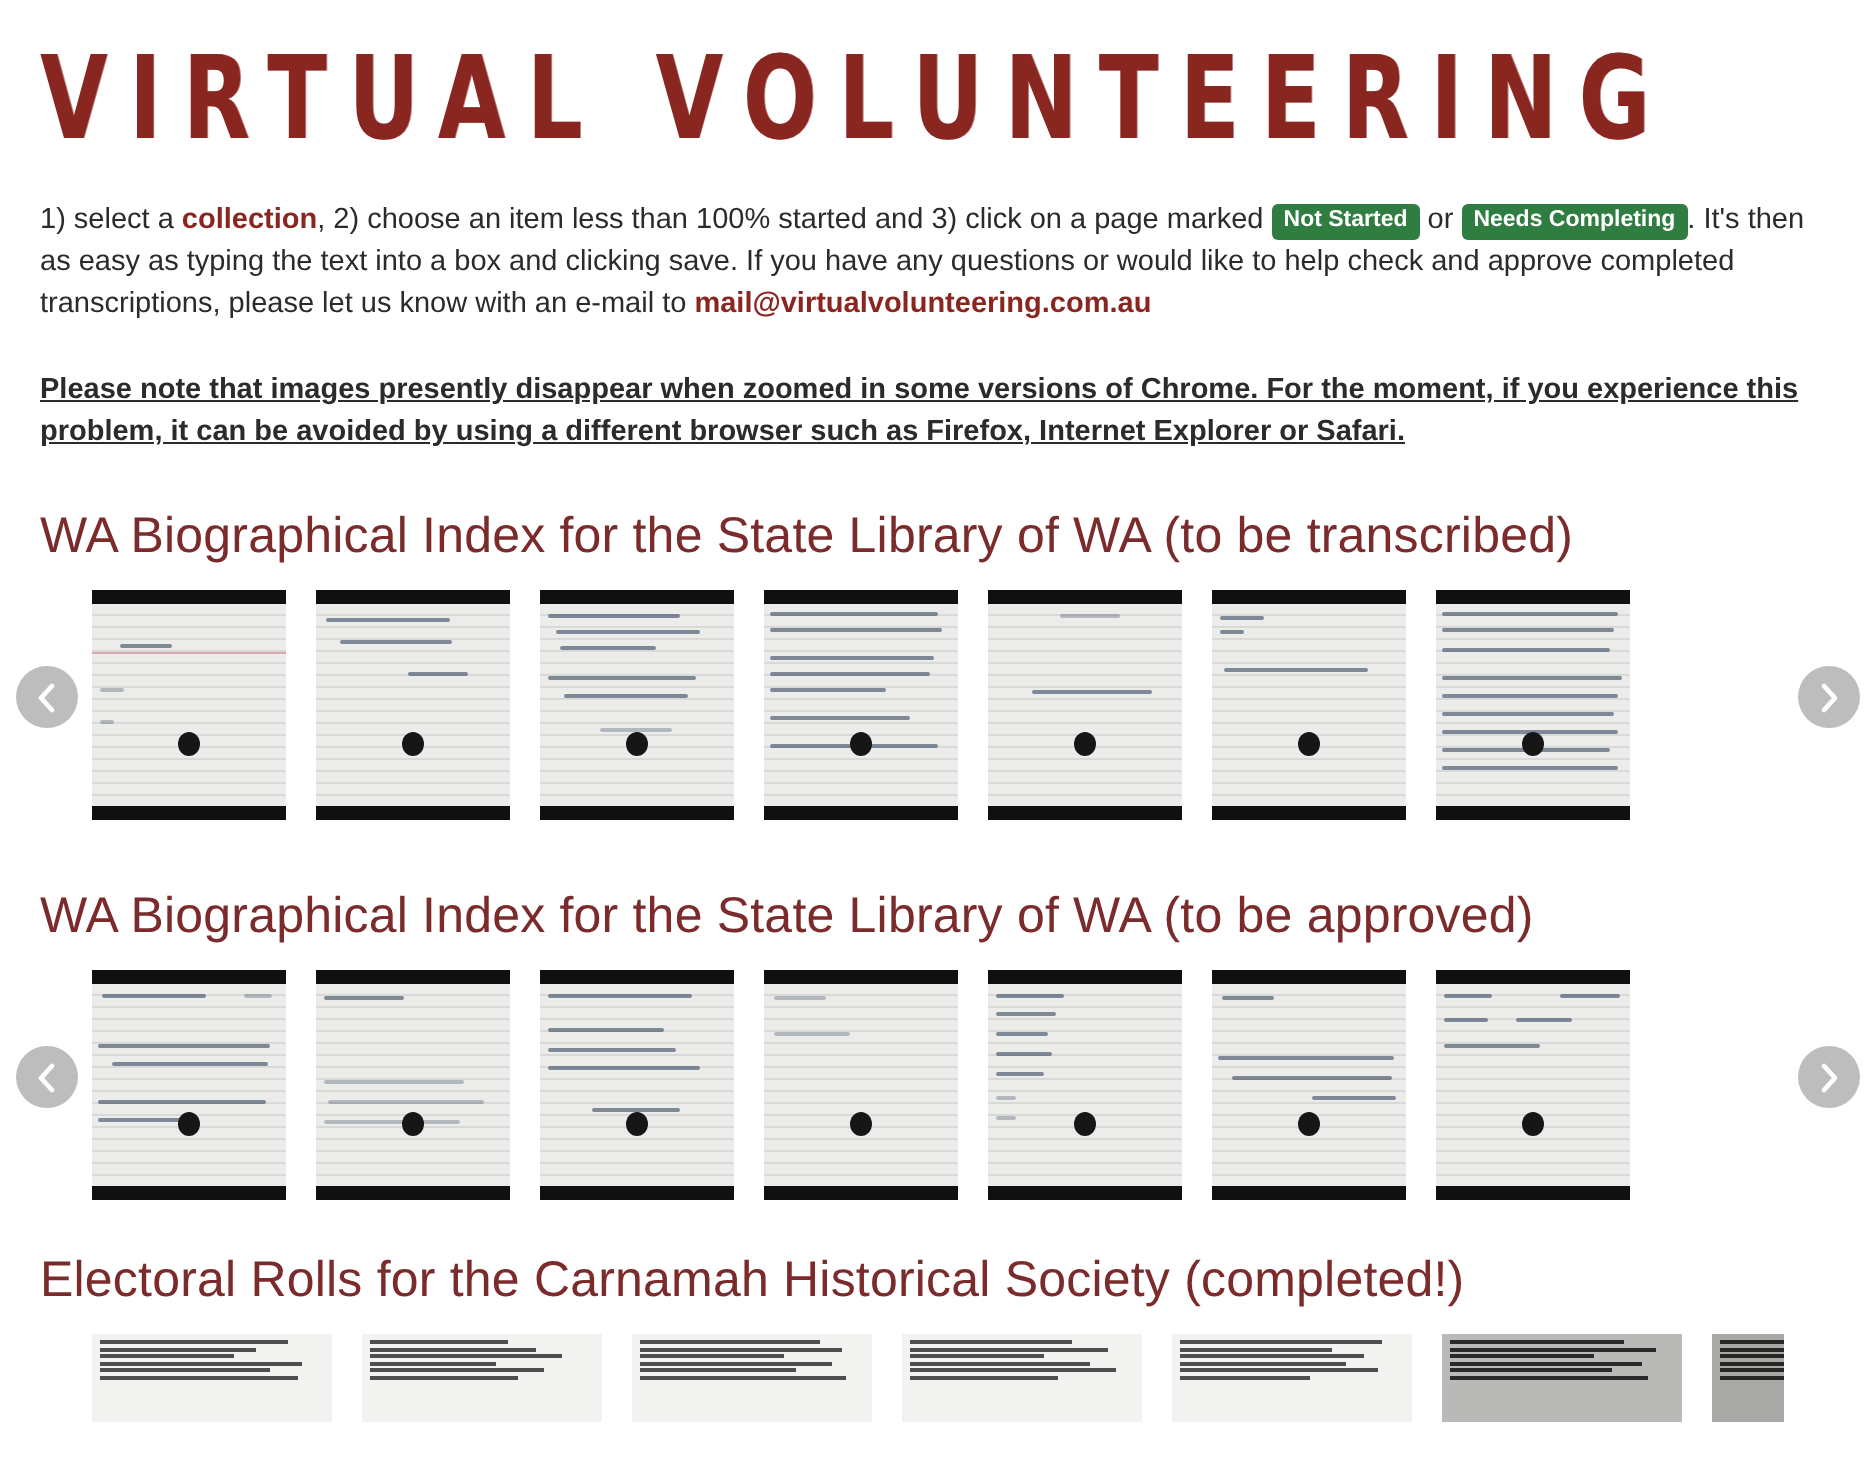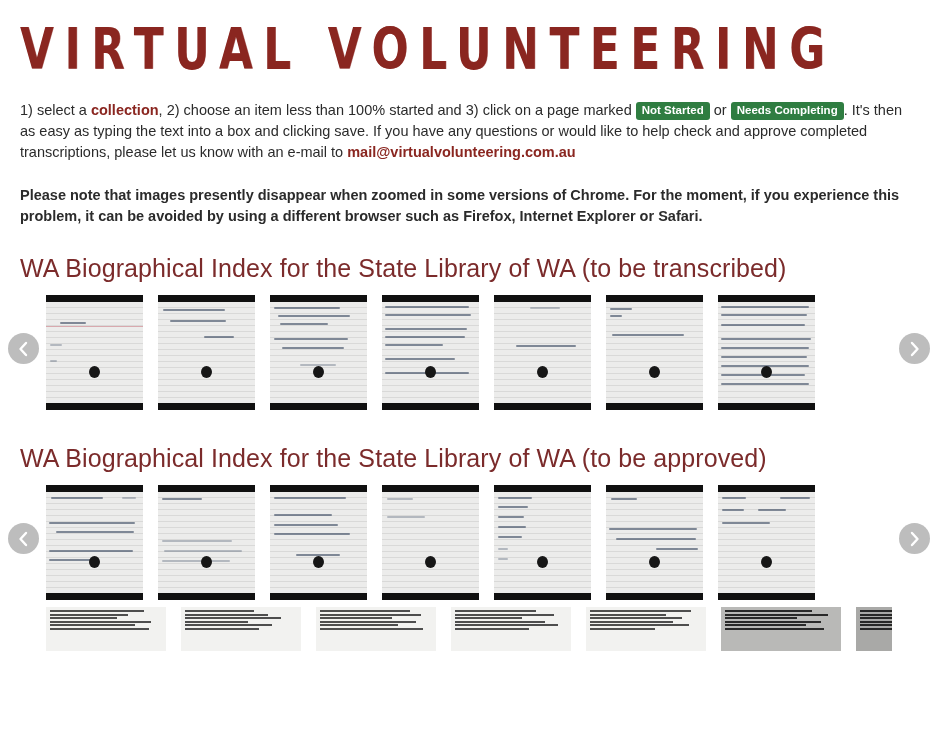--- a/index.html
+++ b/index.html
@@ -42,21 +42,21 @@
     padding: 0 20px;
   }
   p.intro {
     margin: 0;
     font-size: 14.5px;
     line-height: 21px;
     color: #2b2b2b;
   }
   p.lead { padding-top: 18px; }
   p.steps { padding-top: 22px; max-width: 910px; }
-  p.note  { padding-top: 22px; font-weight: bold; max-width: 900px; }
+  p.note  { padding-top: 22px; font-weight: bold; max-width: 900px; text-decoration: underline; }
 
   a.redlink {
     color: #8a2620;
     font-weight: bold;
     text-decoration: none;
   }
 
   .badge {
     display: inline-block;
     background: #2f7d41;
@@ -418,20 +418,21 @@
 
     <div class="arrow right">
       <svg width="13" height="16" viewBox="0 0 13 16">
         <polyline points="4,2 9.5,8 4,14" fill="none" stroke="#ffffff" stroke-width="2.4" stroke-linecap="round" stroke-linejoin="round"></polyline>
       </svg>
     </div>
   </div>
 </div>
 
 <div class="section">
+  <h2 class="section-title tight">Electoral Rolls for the Carnamah Historical Society (completed!)</h2>
 
   <div class="carousel short">
     <div class="strip">
       <div class="thumb-roll">
         <div class="roll-line" style="width:84%"></div>
         <div class="roll-line" style="width:70%"></div>
         <div class="roll-line" style="width:60%"></div>
         <div class="roll-line" style="width:90%"></div>
         <div class="roll-line" style="width:76%"></div>
         <div class="roll-line" style="width:88%"></div>

